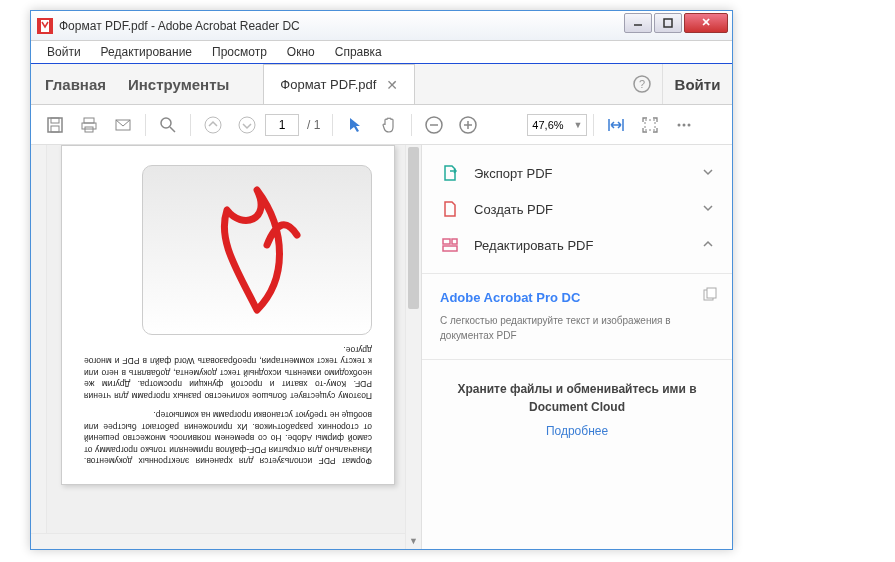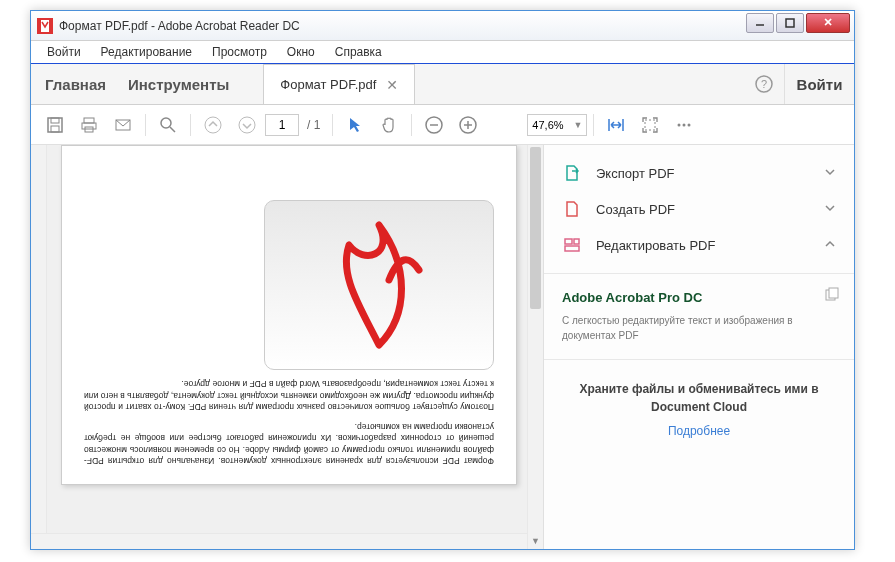--- a/index.html
+++ b/index.html
@@ -1,18 +1,18 @@
 <!DOCTYPE html>
 <html><head>
 <meta charset="utf-8">
 <style>
 * { box-sizing: border-box; margin: 0; padding: 0; font-family: "Segoe UI", Arial, sans-serif; }
 body { background: #fff; width: 895px; height: 562px; overflow: hidden; position: relative; }
 
-.window { position: absolute; left: 30px; top: 10px; width: 825px; height: 540px; border: 1px solid #4a90d9; background: #fff; box-shadow: 0 0 10px rgba(0,0,0,0.2); }
+.window { position: absolute; left: 30px; top: 10px; width: 703px; height: 540px; border: 1px solid #4a90d9; background: #fff; box-shadow: 0 0 10px rgba(0,0,0,0.2); }
 
 .titlebar { height: 30px; background: linear-gradient(#fff, #eef2f7); display: flex; align-items: center; border-bottom: 1px solid #d0d0d0; }
 .titlebar-icon { width: 16px; height: 16px; margin: 0 6px; display:inline-block; }
 .titlebar-icon svg { width:16px; height:16px; }
 .titlebar-text { font-size: 12px; color: #333; flex: 1; }
 .win-controls { display: flex; height: 20px; margin-right: 4px; margin-top: -6px; }
 .win-btn { width: 28px; height: 20px; border: 1px solid #a0a0b0; background: linear-gradient(#f5f5fa,#d8d8e5); margin-left: 2px; border-radius: 2px; display:flex; align-items:center; justify-content:center; font-size:10px; cursor:pointer; }
 .win-close { background: linear-gradient(#e78,#c33); color:#fff; border-color:#933; width:44px; font-weight:bold; font-size:11px; }
 
 .menubar { height: 22px; display: flex; align-items: center; padding: 0 6px; font-size: 12px; color: #333; }
@@ -52,21 +52,21 @@
 .page-text { font-size:8.5px; color:#222; text-align:justify; line-height:1.35; margin-bottom:8px;}
 .page-text2 { font-size:8.5px; color:#222; text-align:justify; line-height:1.35; }
 
 .sidepanel { width: 310px; background:#fdfdfd; position:relative;}
 .sp-list { padding: 10px 0; border-bottom:1px solid #e8e8e8; }
 .sp-item { display:flex; align-items:center; padding: 8px 18px; cursor:pointer; font-size:13px; color:#333; }
 .sp-icon { width:20px; height:20px; margin-right:14px; display:inline-flex; align-items:center; justify-content:center;}
 .sp-icon svg { width:18px; height:18px;}
 .sp-caret { margin-left:auto; color:#888; }
 .sp-info { padding: 16px 18px; border-bottom: 1px solid #e8e8e8; position:relative; }
-.sp-info-title { font-size:13px; font-weight:600; color:#14532d; margin-bottom:8px;}
+.sp-info-title { font-size:13px; font-weight:600; color:#3b82f6; margin-bottom:8px;}
 .sp-info-desc { font-size:10px; color:#777; line-height:1.5; }
 .sp-multi-page { position:absolute; right:14px; top:12px; color:#aaa; cursor:pointer;}
 .sp-multi-page svg { width:16px; height:16px; }
 .sp-promo { padding: 20px 18px; text-align:center; }
 .sp-promo-text { font-size:12px; font-weight:600; color:#444; line-height:1.5;}
 .sp-promo-link { font-size:12px; color:#3b7ed5; margin-top:8px; display:block; cursor:pointer;}
 </style>
 </head>
 <body>
 

